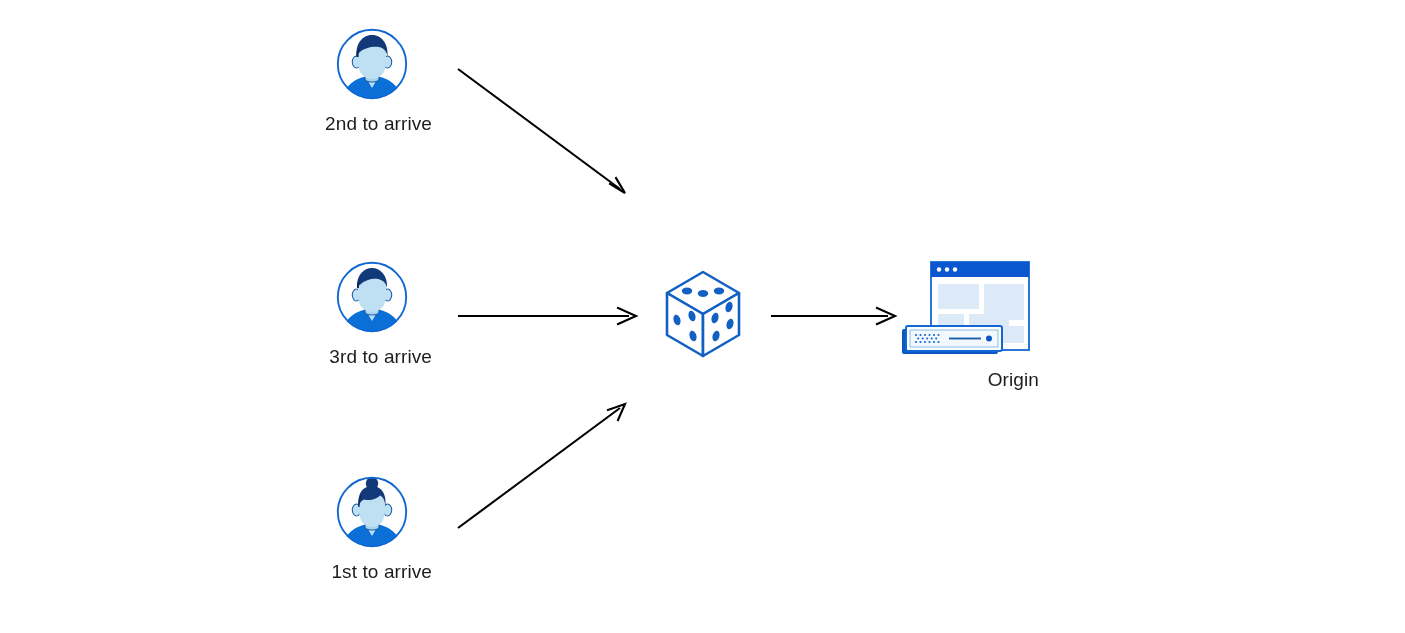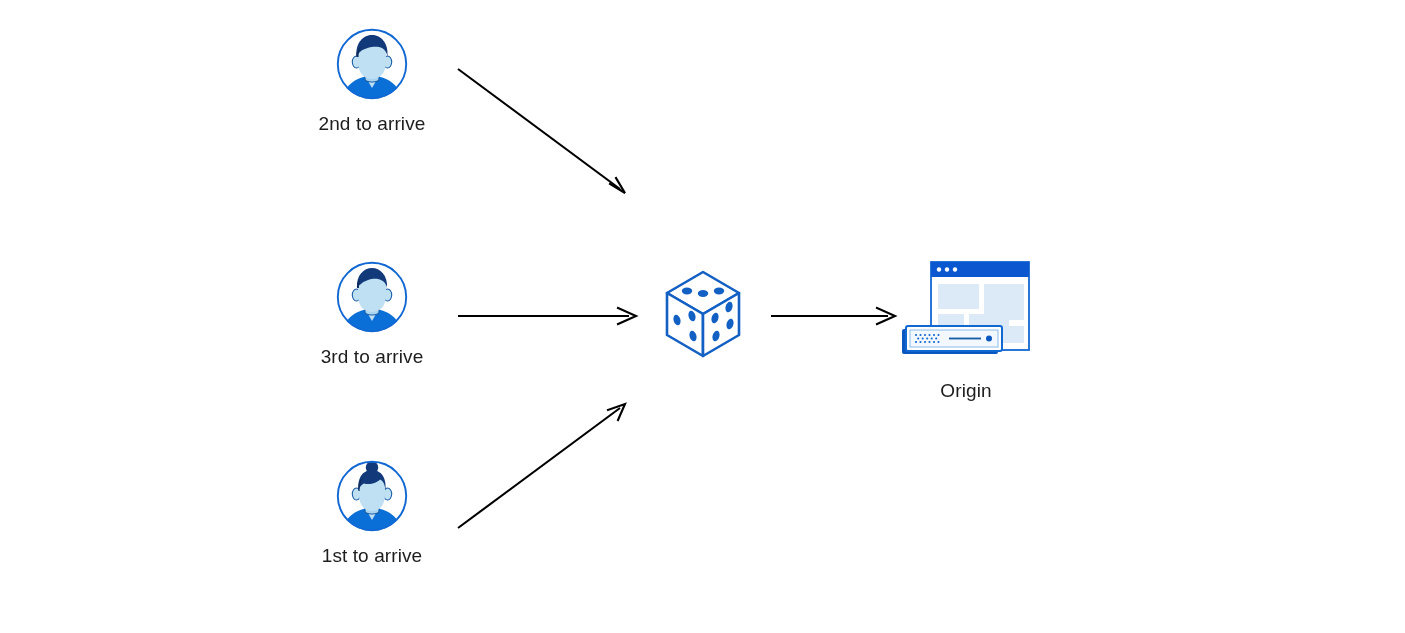--- a/index.html
+++ b/index.html
@@ -22,29 +22,29 @@
     position: absolute;
   }
   .avatar-node { width: 120px; }
   .avatar-wrap {
     width: 120px;
     display: flex;
     justify-content: center;
   }
   .node-label {
     width: 100%;
-    text-align: center;
+    text-align: right;
     font-size: 19px;
     color: #1d1d1d;
     font-family: "Liberation Sans", sans-serif;
     letter-spacing: 0.1px;
     white-space: nowrap;
   }
   .avatar-label { margin-top: 11px; }
-  .origin-label { margin-top: 16px; font-size: 19px; }
+  .origin-label { margin-top: 5px; font-size: 19px; }
   svg { display: block; overflow: visible; }
   .arrow-layer {
     position: absolute;
     left: 0; top: 0;
     width: 1405px;
     height: 633px;
     pointer-events: none;
   }
 </style>
 </head>
@@ -125,21 +125,21 @@
           <path d="M 24 25 C 24 15 52 15 52 25 L 52 36 C 52 48 45 53 38 53 C 31 53 24 48 24 36 Z" fill="#bfdff2"></path>
           <path d="M 23 29 C 22 16 30 9 38 9 C 46 9 54 16 53 29 C 52 24 49 21 44 20 C 39 19 31 21 27 25 C 25 26.6 23.6 27.4 23 29 Z" fill="#123a7a"></path>
           <path d="M 23 29 C 22.5 24 25 21 27 20 C 25 23 24.8 26 25 29 Z" fill="#0d2b5c"></path>
         </g>
         <circle cx="38" cy="38" r="34.2" fill="none" stroke="#1268d3" stroke-width="1.9"></circle>
       </svg>
     </div>
     <div class="node-label avatar-label">3rd to arrive</div>
   </div>
 
-  <div class="node avatar-node" style="left:312px; top:458px;">
+  <div class="node avatar-node" style="left:312px; top:474px;">
     <div class="avatar-wrap">
       <svg width="76" height="76" viewBox="0 0 76 76">
         <defs>
           <clipPath id="clip-av3">
               <circle cx="38" cy="38" r="35"></circle>
             </clipPath>
         </defs>
         <circle cx="38" cy="38" r="35" fill="#ffffff"></circle>
         <g clip-path="url(#clip-av3)">
           <path d="M 38 50 C 20 50 9 62 6 78 L 70 78 C 67 62 56 50 38 50 Z" fill="#0b6fd8"></path>

